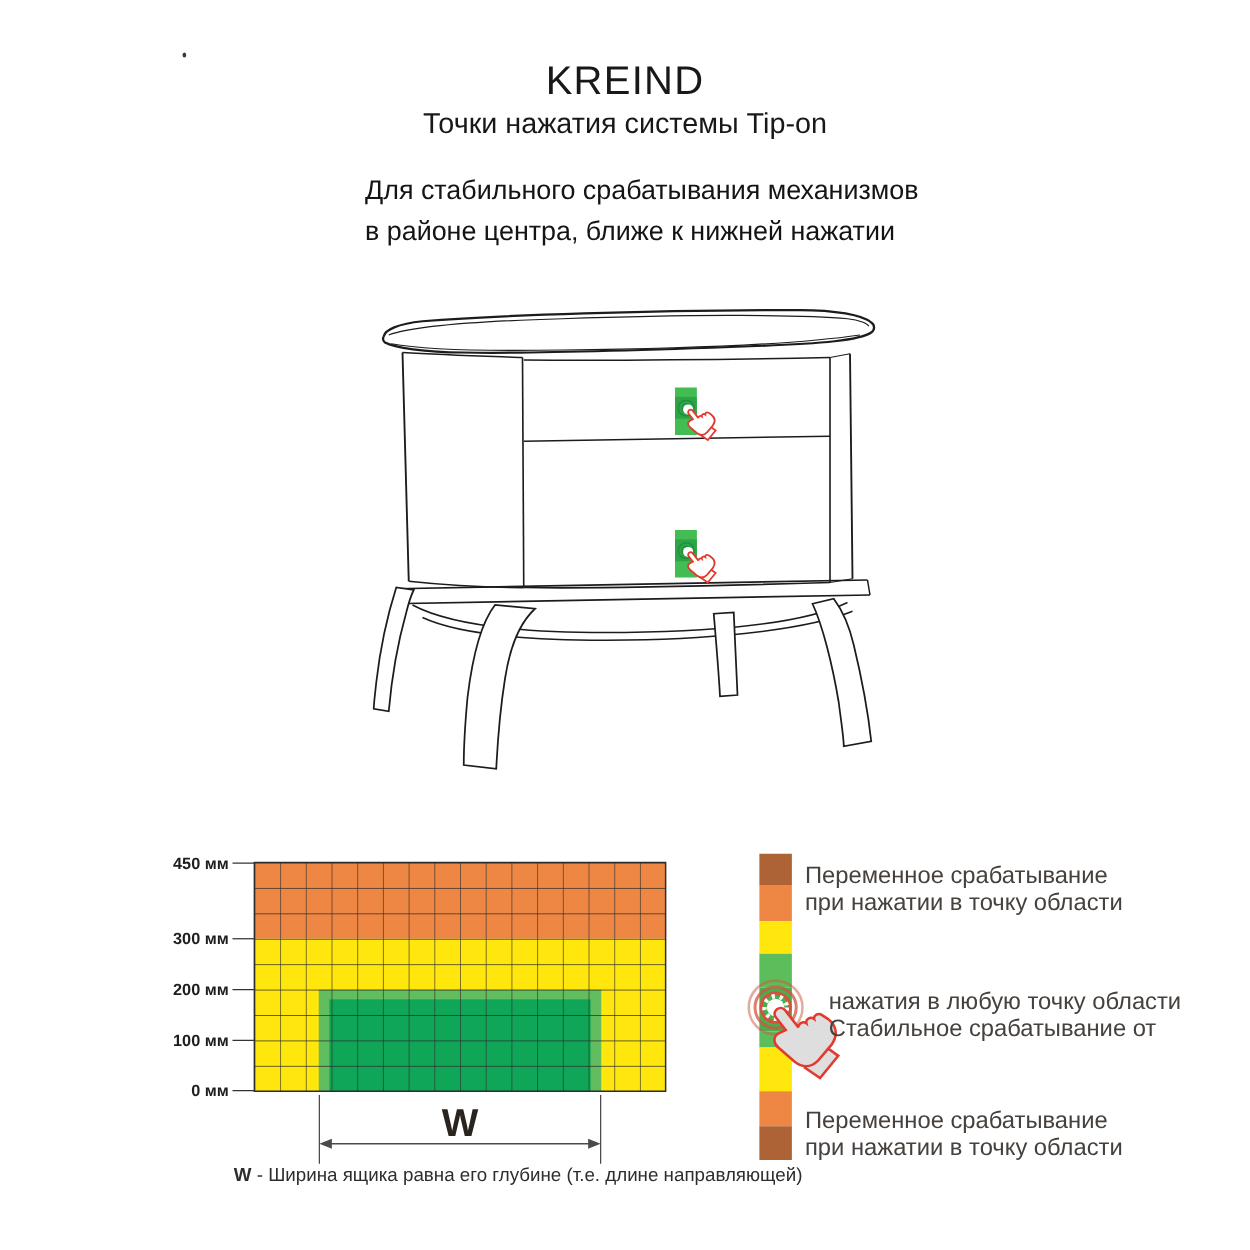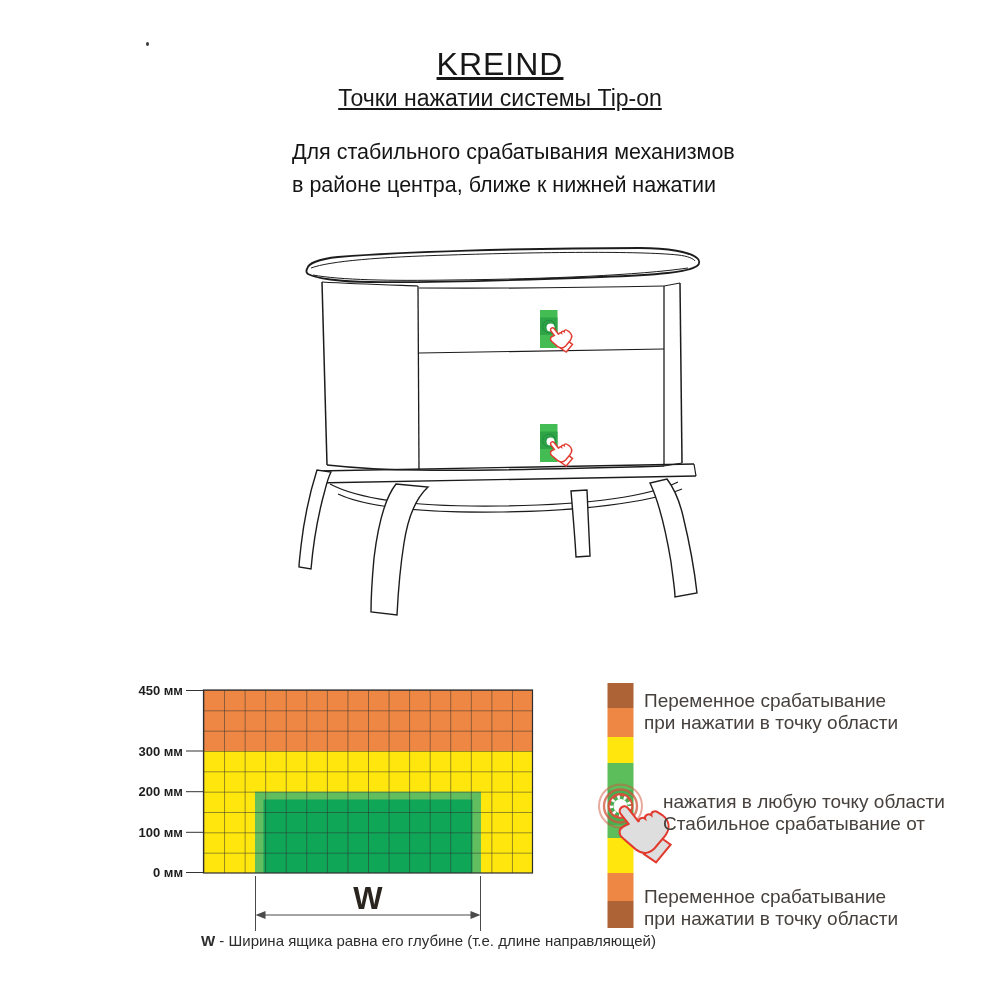--- a/index.html
+++ b/index.html
@@ -3,47 +3,47 @@
 <meta charset="utf-8">
 <style>
   html,body{margin:0;padding:0;}
   body{
     width:1000px;height:1000px;position:relative;overflow:hidden;
     background:#ffffff;
     font-family:"Liberation Sans", sans-serif;
     color:#1b1b1b;
   }
   .abs{position:absolute;}
-  .center-block{left:10px;width:980px;text-align:center;text-decoration:underline;}
+  .center-block{left:10px;width:980px;text-align:center;}
   .page-title{top:46px;font-size:32px;letter-spacing:1px;color:#181818;}
   .page-subtitle{top:85px;font-size:23px;color:#181818;}
   .intro{left:262px;top:136px;font-size:21.5px;line-height:32.5px;color:#141414;margin-left:30px;}
   .stray-mark{left:146px;top:42px;width:3px;height:4px;background:#3a3a3a;border-radius:50%;}
   .legend-label{font-size:19px;line-height:22px;color:#46413d;}
   .legend-label-1{left:644px;top:690px;}
   .legend-label-2{left:663px;top:791px;}
   .legend-label-3{left:644px;top:886px;}
-  .caption{left:201px;top:932px;font-size:15px;color:#2d2d2d;}
+  .caption{left:187px;top:932px;font-size:15px;color:#2d2d2d;}
   .caption b{font-weight:bold;}
   svg.scene{left:0;top:0;}
   
   .c-brown{fill:#AD6335;} .c-orange{fill:#EE8743;} .c-yellow{fill:#FFE60D;}
   .c-lgreen{fill:#5CBD5B;} .c-dgreen-band{fill:#47AF51;}
   .c-grid-lgreen{fill:#62BD5F;} .c-grid-dgreen{fill:#0FA657;}
   .ln{stroke:#1c1c1c;fill:none;}
   .axis-txt{font-family:"Liberation Sans",sans-serif;font-size:13px;font-weight:bold;fill:#1d1d1d;}
   .w-txt{font-family:"Liberation Sans",sans-serif;font-size:31px;font-weight:bold;fill:#2a241f;}
 </style>
 </head>
 <body>
 
 <div class="abs stray-mark"></div>
 
 <div class="abs center-block page-title">KREIND</div>
-<div class="abs center-block page-subtitle">Точки нажатии системы Tip-on</div>
+<div class="abs center-block page-subtitle">Точки нажатия системы Tip-on</div>
 
 <div class="abs intro">
   <div>Для стабильного срабатывания механизмов</div>
   <div>в районе центра, ближе к нижней нажатии</div>
 </div>
 
 <svg class="abs scene" width="1000" height="1000" viewBox="0 0 1000 1000">
   <defs>
     <pattern id="gridpat" x="203.5" y="690" width="20.5625" height="20.3333" patternUnits="userSpaceOnUse">
       <path d="M20.5625,0 H0 V20.3333" fill="none" stroke="#2d2d2d" stroke-width="1"></path>

